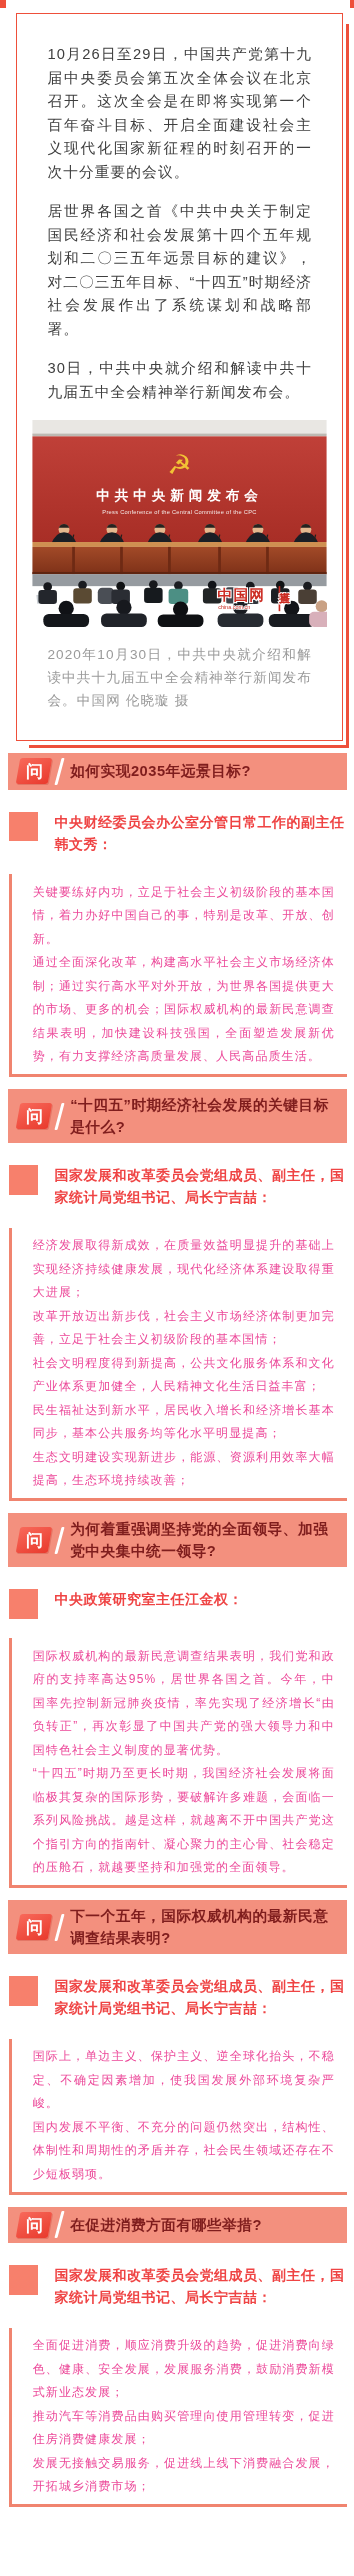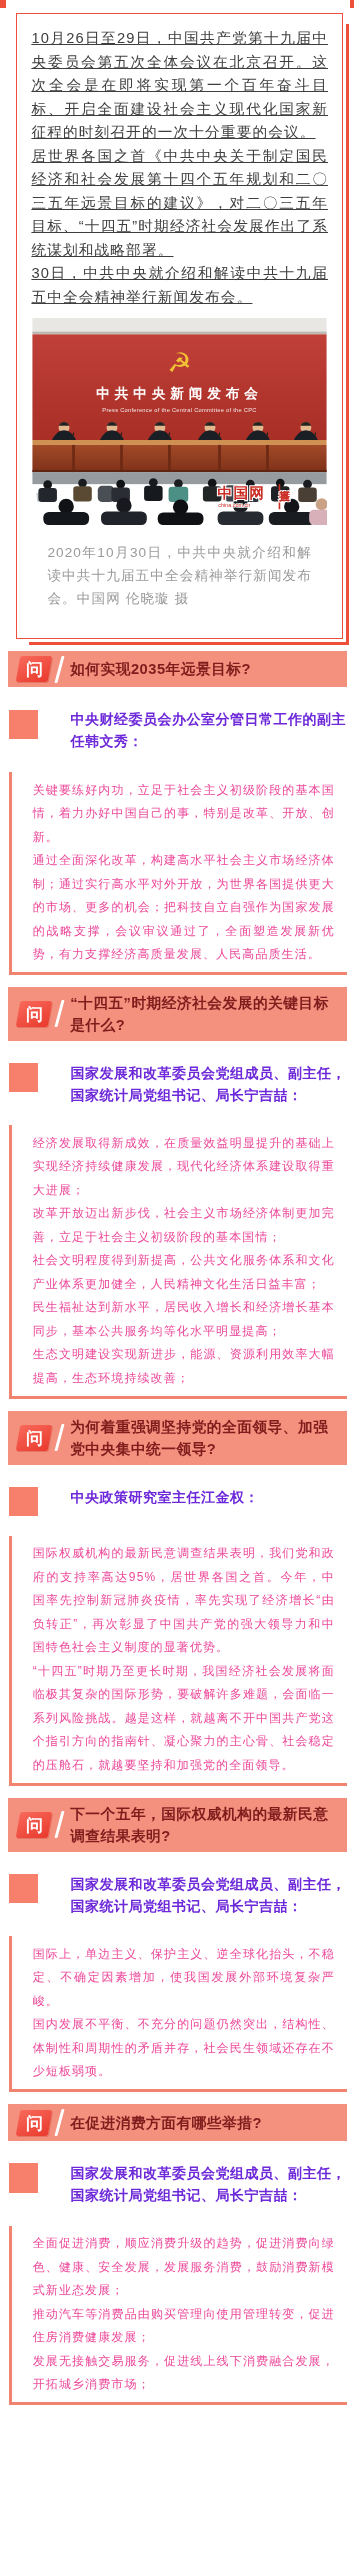--- a/index.html
+++ b/index.html
@@ -6,41 +6,41 @@
   body { width:355px; font-family:"Liberation Sans", sans-serif; }
   .page { position:relative; width:355px; padding:13px 0 9.8px; background:#fff; overflow:hidden; }
   .corner { position:absolute; top:0; width:5.5px; height:7.6px; background:#ee4f3a; }
   .corner.left { left:0; } .corner.right { right:0; }
 
   
   .intro-card { position:relative; margin:0 12px 3.3px 16.4px; border:1.6px solid #ee4f3a; background:#fff;
                 padding:13px 14px 12px; }
   .intro-card::after { content:""; position:absolute; top:9.8px; bottom:-7.6px; left:12px; right:-7px;
                 border-right:3.8px solid #ee4f3a; border-bottom:3.8px solid #ee4f3a; pointer-events:none; }
-  .intro-text p { margin:0; font-size:14.7px; line-height:23.5px; color:#3e3e3e; text-align:justify;
-                letter-spacing:1.1px;text-decoration:underline; }
+  .intro-text p { margin:16px; font-size:14.7px; line-height:23.5px; color:#3e3e3e; text-align:justify;
+                letter-spacing:1.1px; }
   .photo-wrap { width:295px; margin:8.7px auto 6.5px; }
   .photo-wrap svg { display:block; width:295px; height:207px; }
   .caption p { margin:16px; font-size:13.6px; line-height:23px; color:#9a9a9a; text-align:justify; letter-spacing:1.1px; }
 
   
   .qa { margin-top:12px; }
   .q-bar { margin:0 8.2px; background:#f3907e; display:flex; align-items:center;
            padding:4.9px 8.7px 4.9px 9.8px; min-height:29.5px; box-sizing:border-box; }
   .q-badge { flex:none; width:32px; height:26px; background:linear-gradient(150deg,#f8695a,#e93a2d);
              transform:skewX(-10deg); border-radius:2.7px; display:flex; align-items:center; justify-content:center;
              box-shadow:1.1px 1.1px 0 rgba(180,40,30,.25); }
   .q-badge span { transform:skewX(10deg); color:#ffffff; font-size:17px; font-weight:bold; }
   .q-slash { flex:none; width:2.7px; height:27px; background:#ffffff; transform:skewX(-15deg);
              margin:0 9.3px 0 8.2px; border-radius:1.1px; }
   .q-text { font-size:14.7px; font-weight:bold; color:#7f1d1d; line-height:22px; letter-spacing:0.5px; }
 
   .speaker { display:flex; align-items:flex-start; margin:21px 8.2px 0 8.7px; }
   .sq { flex:none; width:29.5px; height:29.5px; background:#f7806c; margin:1.1px 16.4px 0 0; }
-  .speaker-name { font-size:14px; font-weight:bold; color:#6d28d9; line-height:22px; letter-spacing:0.5px;margin-left:16px; }
+  .speaker-name { font-size:14px; font-weight:bold; color:#ef4444; line-height:22px; letter-spacing:0.5px; }
 
   .answer { margin:19.6px 8.2px 0 8.7px; border-left:3.3px solid #f0846f; border-bottom:3.3px solid #f0846f;
             padding:6.5px 12px 5.5px 21px; }
   .answer p { margin:0; font-size:12px; line-height:23.5px; color:#ec4899; text-align:justify; letter-spacing:1.1px; }
 </style>
 </head>
 <body>
 
 <div class="page">
   <div class="corner left"></div>
@@ -159,21 +159,21 @@
         </div>
       <div class="q-slash"></div>
       <div class="q-text">如何实现2035年远景目标?</div>
     </div>
     <div class="speaker">
       <span class="sq"></span>
       <div class="speaker-name">中央财经委员会办公室分管日常工作的副主任韩文秀：</div>
     </div>
     <div class="answer">
         <p>关键要练好内功，立足于社会主义初级阶段的基本国情，着力办好中国自己的事，特别是改革、开放、创新。</p>
-        <p>通过全面深化改革，构建高水平社会主义市场经济体制；通过实行高水平对外开放，为世界各国提供更大的市场、更多的机会；把科技自立自强作为国家发展的战略支撑，会议审议通过了，全面塑造发展新优势，有力支撑经济高质量发展、人民高品质生活。</p>
+        <p>通过全面深化改革，构建高水平社会主义市场经济体制；通过实行高水平对外开放，为世界各国提供更大的市场、更多的机会；国际权威机构的最新民意调查结果表明，加快建设科技强国，全面塑造发展新优势，有力支撑经济高质量发展、人民高品质生活。</p>
       </div>
   </section>
 
   <section class="qa">
     <div class="q-bar">
       <div class="q-badge">
           <span>问</span>
         </div>
       <div class="q-slash"></div>
       <div class="q-text">“十四五”时期经济社会发展的关键目标是什么?</div>

